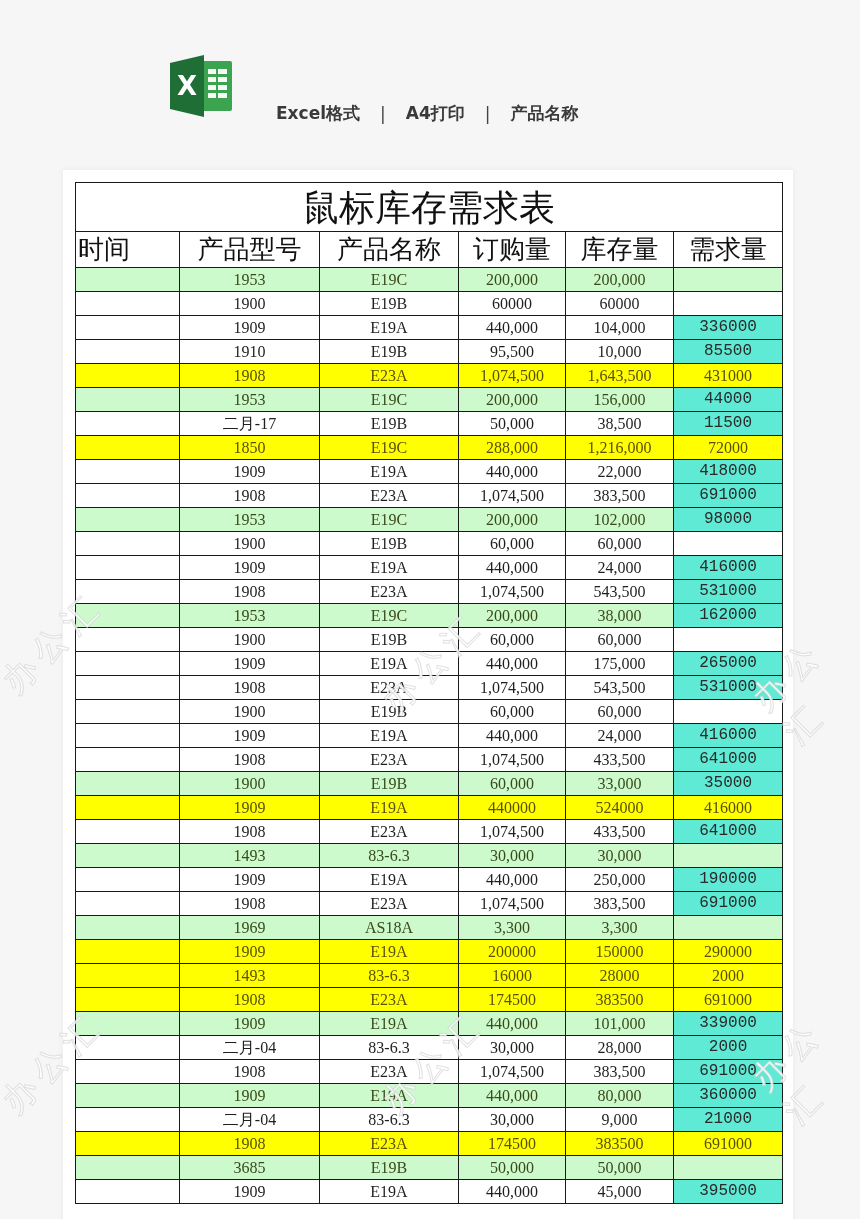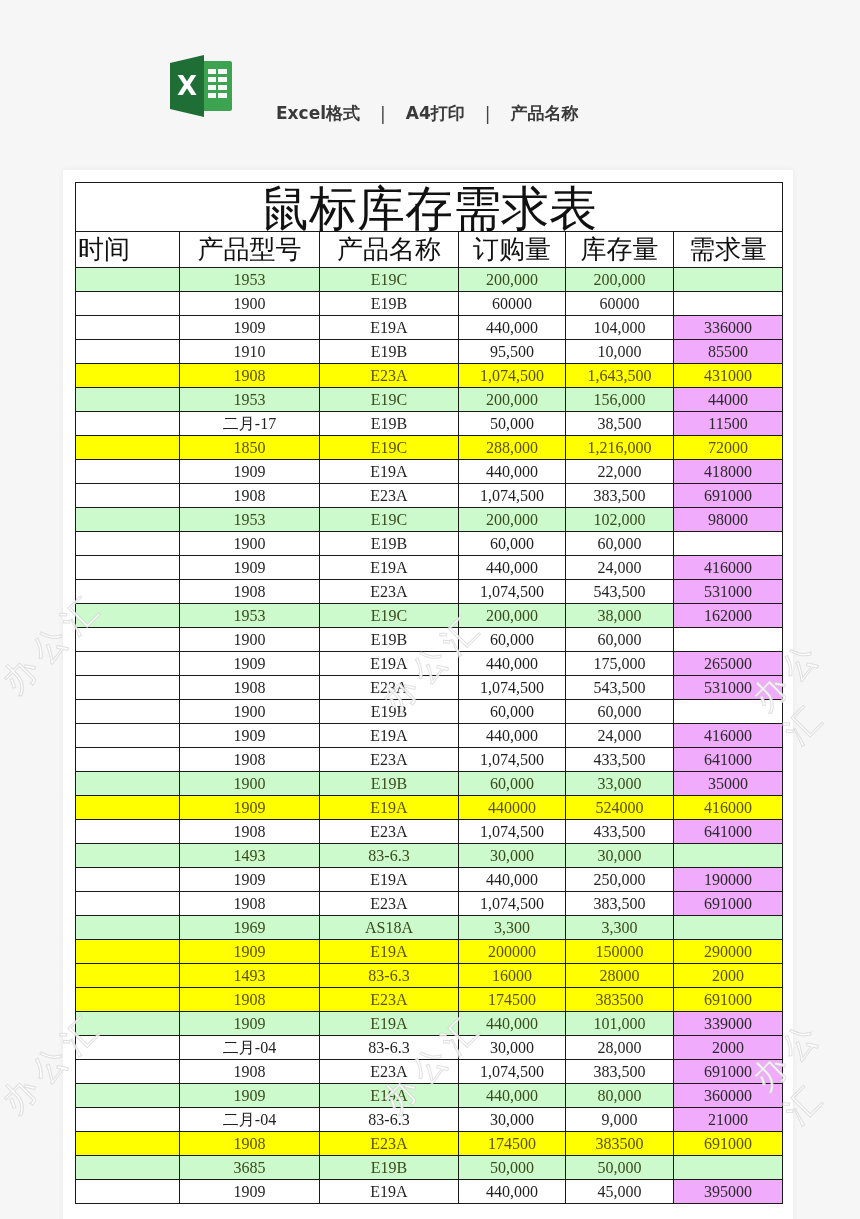--- a/index.html
+++ b/index.html
@@ -38,36 +38,36 @@
   }
   table.sheet td, table.sheet th {
     border: 1.5px solid #1a1a1a;
     padding: 0;
     text-align: center;
     overflow: hidden;
     white-space: nowrap;
   }
   .title-row td {
     height: 48px;
-    font-size: 48px; font-weight: normal; color: #111;
+    font-size: 36px; font-weight: normal; color: #111;
     font-family: "DejaVu Sans", sans-serif;
     vertical-align: bottom; line-height: 46px;
     border-bottom-width: 2px;
   }
   .head-row th {
     height: 35px; font-size: 26px; font-weight: normal; color: #111;
     font-family: "DejaVu Sans", sans-serif;
     line-height: 35px;
     margin-top: 32px;
   }
   .head-row th.first { text-align: left; padding-left: 2px; }
   .data-row td { height: 23px; font-size: 16px; line-height: 23px; color: #1f1f1f; }
   .data-row.green td { background: #ccfacc; color: #3a4a1a; }
   .data-row.yellow td { background: #ffff00; color: #5a5200; }
-  .data-row td.gray { background: #f0abfc; color: #2a2a2a; }
+  .data-row td.gray { background: #5eead4; color: #2a2a2a; font-family: Liberation Mono, monospace; }
 
   .watermark {
     position: absolute; color: rgba(255,255,255,0.85);
     font-size: 34px; font-family: "DejaVu Sans", sans-serif;
     transform: rotate(-45deg);
     -webkit-text-stroke: 1px rgba(200,200,200,0.55);
     letter-spacing: 8px;
     pointer-events: none;
   }
 </style>

